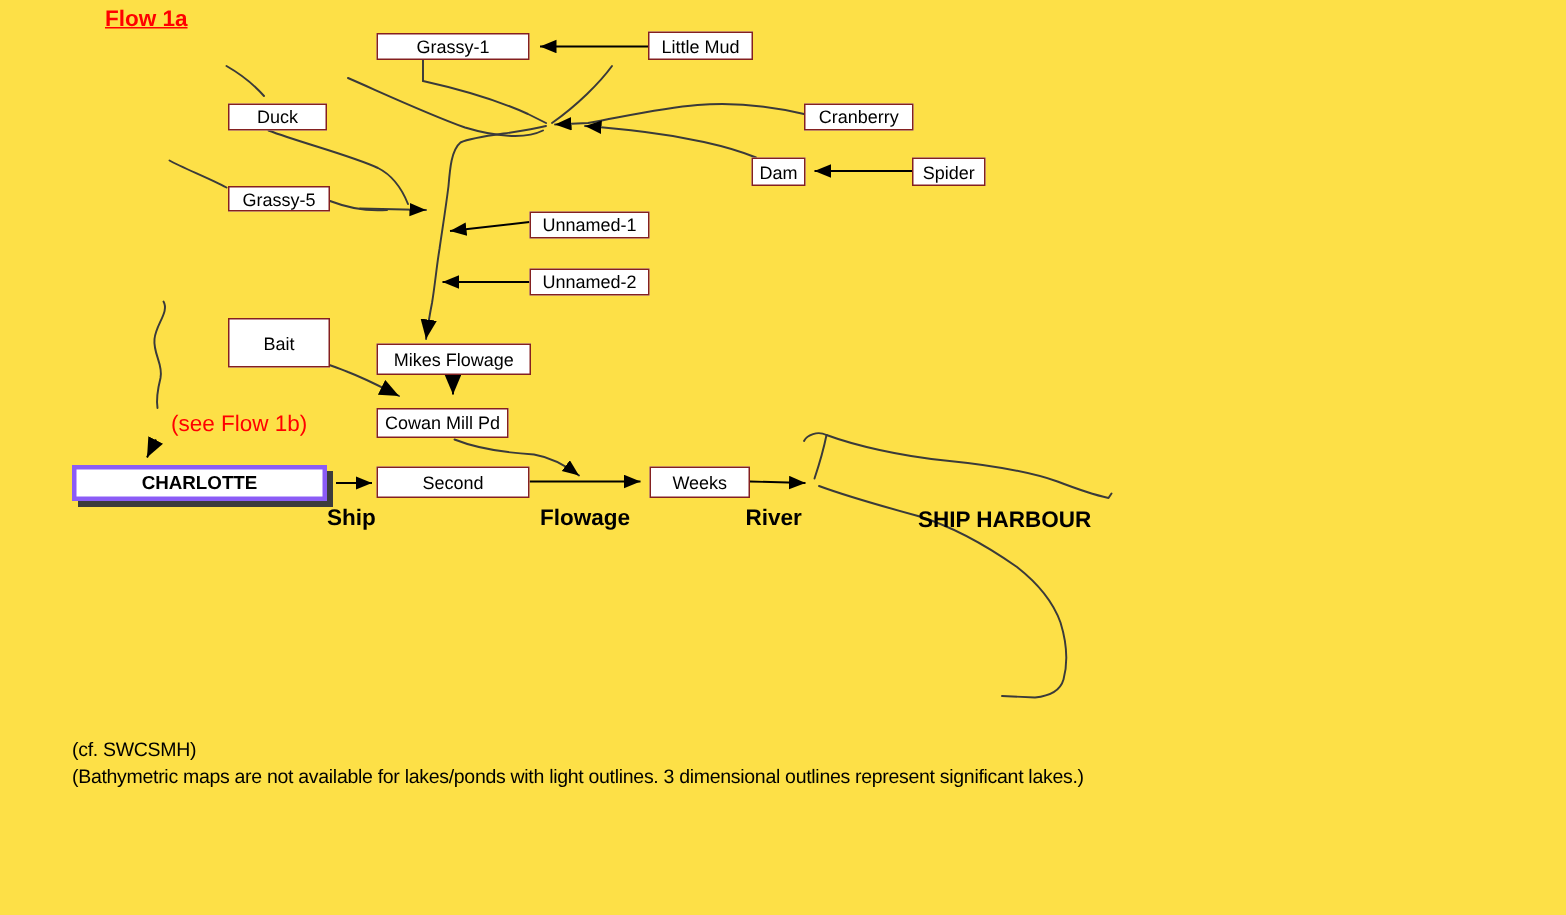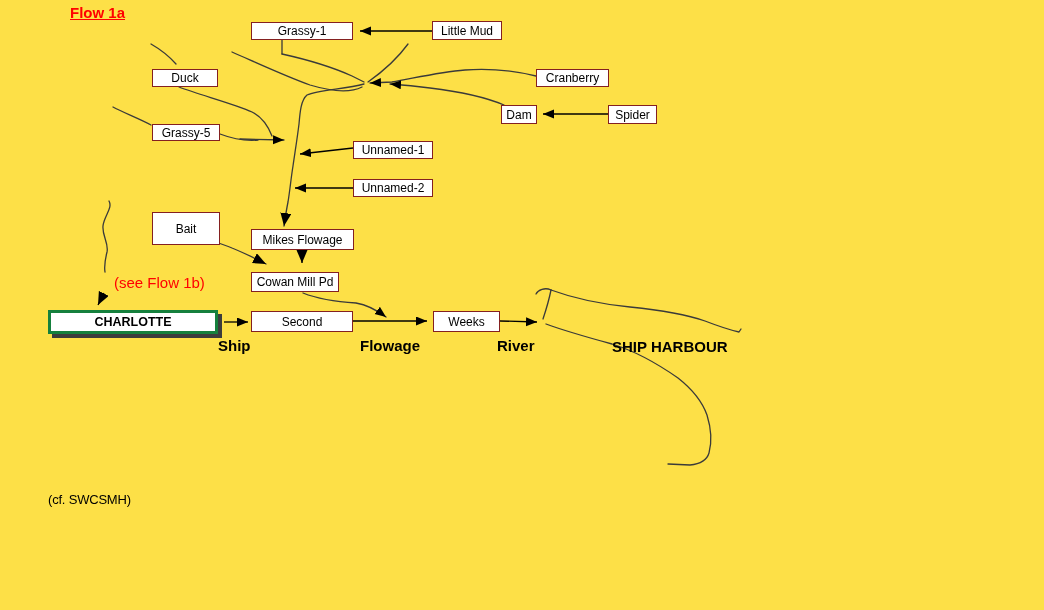--- a/index.html
+++ b/index.html
@@ -4,21 +4,21 @@
 <style>
   html,body{margin:0;padding:0;background:#fff;}
   #canvas{position:relative;width:1044px;height:610px;background:#fde047;overflow:hidden;
           font-family:"Liberation Sans",sans-serif;}
   #lines{position:absolute;left:0;top:0;width:1044px;height:610px;}
   .stream{fill:none;stroke:#3a3a3a;stroke-width:1.3;stroke-linecap:round;stroke-linejoin:round;}
   .arrowline{fill:none;stroke:#000;stroke-width:1.3;}
   .node{position:absolute;box-sizing:border-box;border:1px solid #842020;background:#fff;
         display:flex;align-items:center;justify-content:center;
         font-size:12px;color:#000;white-space:nowrap;z-index:2;}
-  .charlotte{border:3px solid #15803d;box-shadow:4px 4px 0 #3c3c3c;font-weight:bold;font-size:12.5px;}
+  .charlotte{border:3px solid #8b5cf6;box-shadow:4px 4px 0 #3c3c3c;font-weight:bold;font-size:12.5px;}
   .flowtitle{position:absolute;left:70px;top:4px;color:#ff0000;font-weight:bold;font-size:15px;
              text-decoration:underline;z-index:2;}
   .seeflow{position:absolute;left:86px;top:274px;color:#ff0000;font-size:15px;z-index:2;margin-left:28px;}
   .riverlabel{position:absolute;font-weight:bold;font-size:15px;color:#000;z-index:2;}
   .footnote{position:absolute;left:48px;font-size:13px;color:#000;letter-spacing:-0.2px;z-index:2;text-align:center;}
 </style>
 </head>
 <body>
 
 <div id="canvas">
@@ -83,14 +83,15 @@
   <div class="node charlotte" style="left:48px;top:310px;width:170px;height:24px">CHARLOTTE</div>
   <div class="node" style="left:251px;top:311px;width:102px;height:21px">Second</div>
   <div class="node" style="left:433px;top:311px;width:67px;height:21px">Weeks</div>
 
   <div class="riverlabel" style="left:218px;top:337px">Ship</div>
   <div class="riverlabel" style="left:360px;top:337px">Flowage</div>
   <div class="riverlabel" style="left:497px;top:337px">River</div>
   <div class="riverlabel" style="left:612px;top:338px">SHIP HARBOUR</div>
 
   <div class="footnote" style="top:492px">(cf. SWCSMH)</div>
+  <div class="footnote" style="top:510px">(Bathymetric maps are not available for lakes/ponds with light outlines. 3 dimensional outlines represent significant lakes.)</div>
 
 </div>
 
 </body></html>

